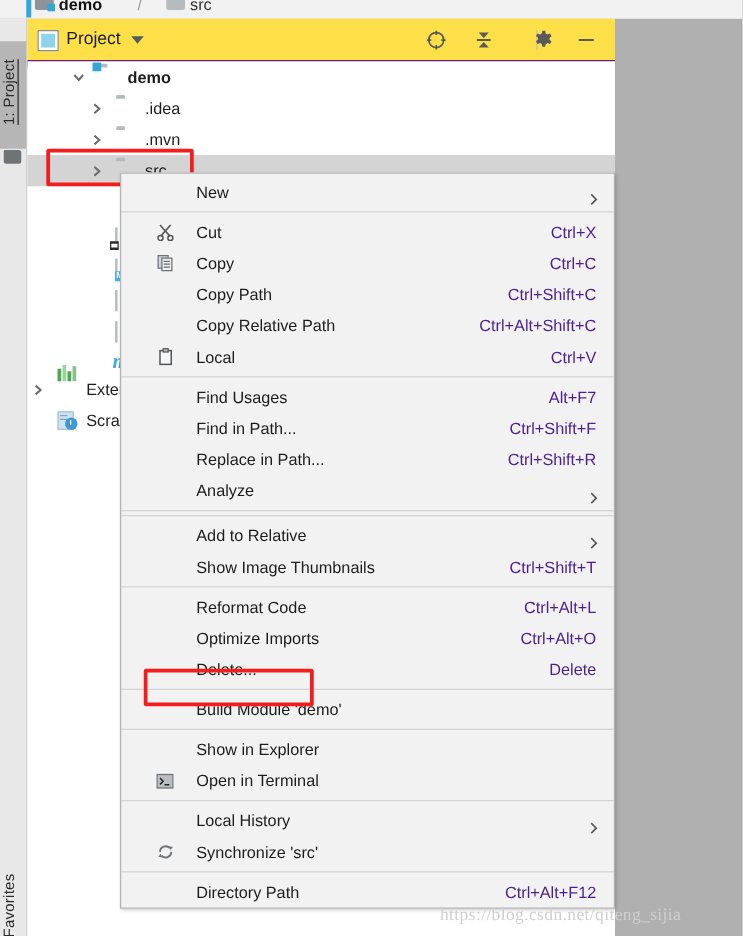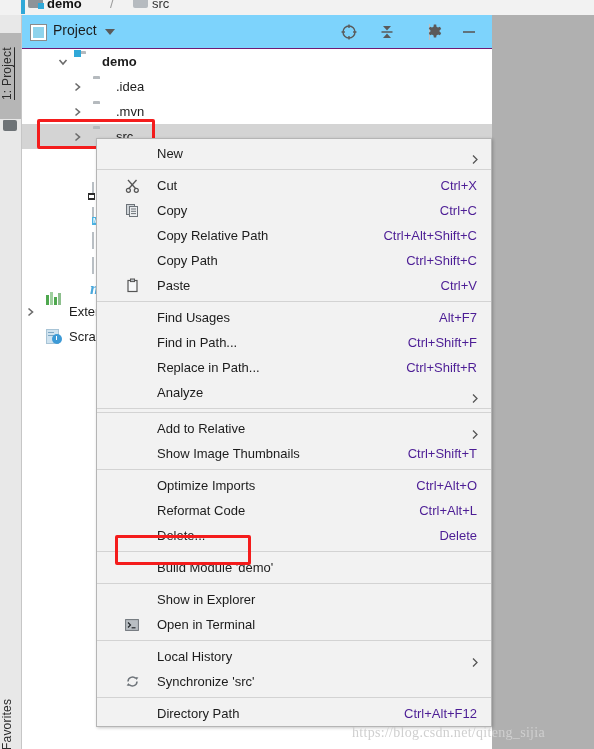--- a/index.html
+++ b/index.html
@@ -50,21 +50,21 @@
   .vtab-proj-icon{
     position:absolute;left:3px;top:105px;width:14px;height:11px;background:#6e7377;border-radius:1px 2px 2px 2px;
   }
   .vtab-fav{top:672px;height:74px;color:#2b2b2b;}
 
   
   .tool-window{
     position:absolute;left:22px;top:15px;width:470px;height:734px;background:#ffffff;
   }
   .tw-header{
-    position:absolute;left:0;top:0;width:470px;height:33px;background:#7dd3fc;
+    position:absolute;left:0;top:0;width:470px;height:33px;background:#fde047;
     border-bottom:6px solid #701a75;
   }
   .tw-title-icon{
     position:absolute;left:8px;top:9px;width:15px;height:15px;background:#fff;border:1px solid #8b8b8b;
   }
   .tw-title-icon::after{content:"";position:absolute;left:2px;top:2px;right:2px;bottom:2px;background:#8ed3ec;}
   .tw-title{
     position:absolute;left:31px;top:7px;font-size:14px;color:#1c1c1c;
   }
   .tw-caret{
@@ -356,37 +356,37 @@
           <line x1="6" y1="6" x2="11" y2="6" stroke="#6d7379" stroke-width="1"></line>
           <line x1="6" y1="8.3" x2="11" y2="8.3" stroke="#6d7379" stroke-width="1"></line>
           <line x1="6" y1="10.6" x2="11" y2="10.6" stroke="#6d7379" stroke-width="1"></line>
         </svg>
       </span>
       <span>Copy</span>
       <span class="sc">Ctrl+C</span>
     </div>
 
     <div class="mi">
+      <span>Copy Path</span>
+      <span class="sc">Ctrl+Shift+C</span>
+    </div>
+
+    <div class="mi">
       <span>Copy Relative Path</span>
       <span class="sc">Ctrl+Alt+Shift+C</span>
-    </div>
-
-    <div class="mi">
-      <span>Copy Path</span>
-      <span class="sc">Ctrl+Shift+C</span>
     </div>
 
     <div class="mi">
       <span class="mico">
         <svg class="ic-paste" width="15" height="15" viewBox="0 0 15 15">
           <rect x="3" y="2.5" width="9" height="11" fill="#f7f8f9" stroke="#555" stroke-width="1.2"></rect>
           <rect x="5.5" y="1" width="4" height="2.6" fill="#bfc4c9" stroke="#555" stroke-width="1"></rect>
         </svg>
       </span>
-      <span>Paste</span>
+      <span>Local</span>
       <span class="sc">Ctrl+V</span>
     </div>
     <div class="sep"></div>
 
     <div class="mi">
       <span>Find Usages</span>
       <span class="sc">Alt+F7</span>
     </div>
     <div class="mi">
       <span>Find in Path...</span>
@@ -416,26 +416,26 @@
           </svg>
       </span>
     </div>
     <div class="mi">
       <span>Show Image Thumbnails</span>
       <span class="sc">Ctrl+Shift+T</span>
     </div>
     <div class="sep"></div>
 
     <div class="mi">
+      <span>Reformat Code</span>
+      <span class="sc">Ctrl+Alt+L</span>
+    </div>
+    <div class="mi">
       <span>Optimize Imports</span>
       <span class="sc">Ctrl+Alt+O</span>
-    </div>
-    <div class="mi">
-      <span>Reformat Code</span>
-      <span class="sc">Ctrl+Alt+L</span>
     </div>
     <div class="mi">
       <span>Delete...</span>
       <span class="sc">Delete</span>
     </div>
     <div class="sep"></div>
 
     <div class="mi">
       <span>Build Module 'demo'</span>
     </div>

